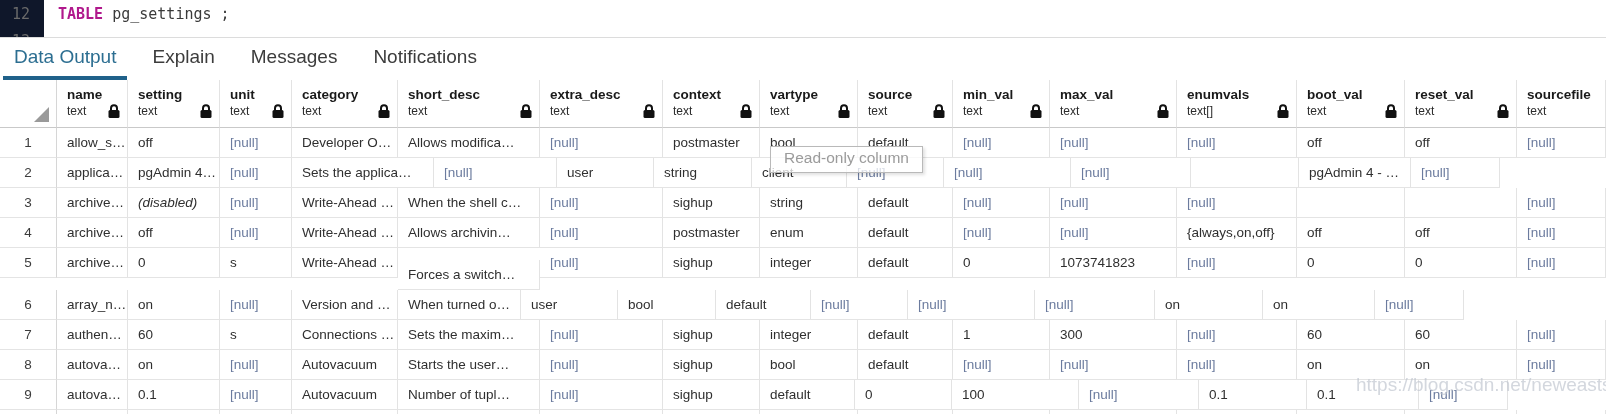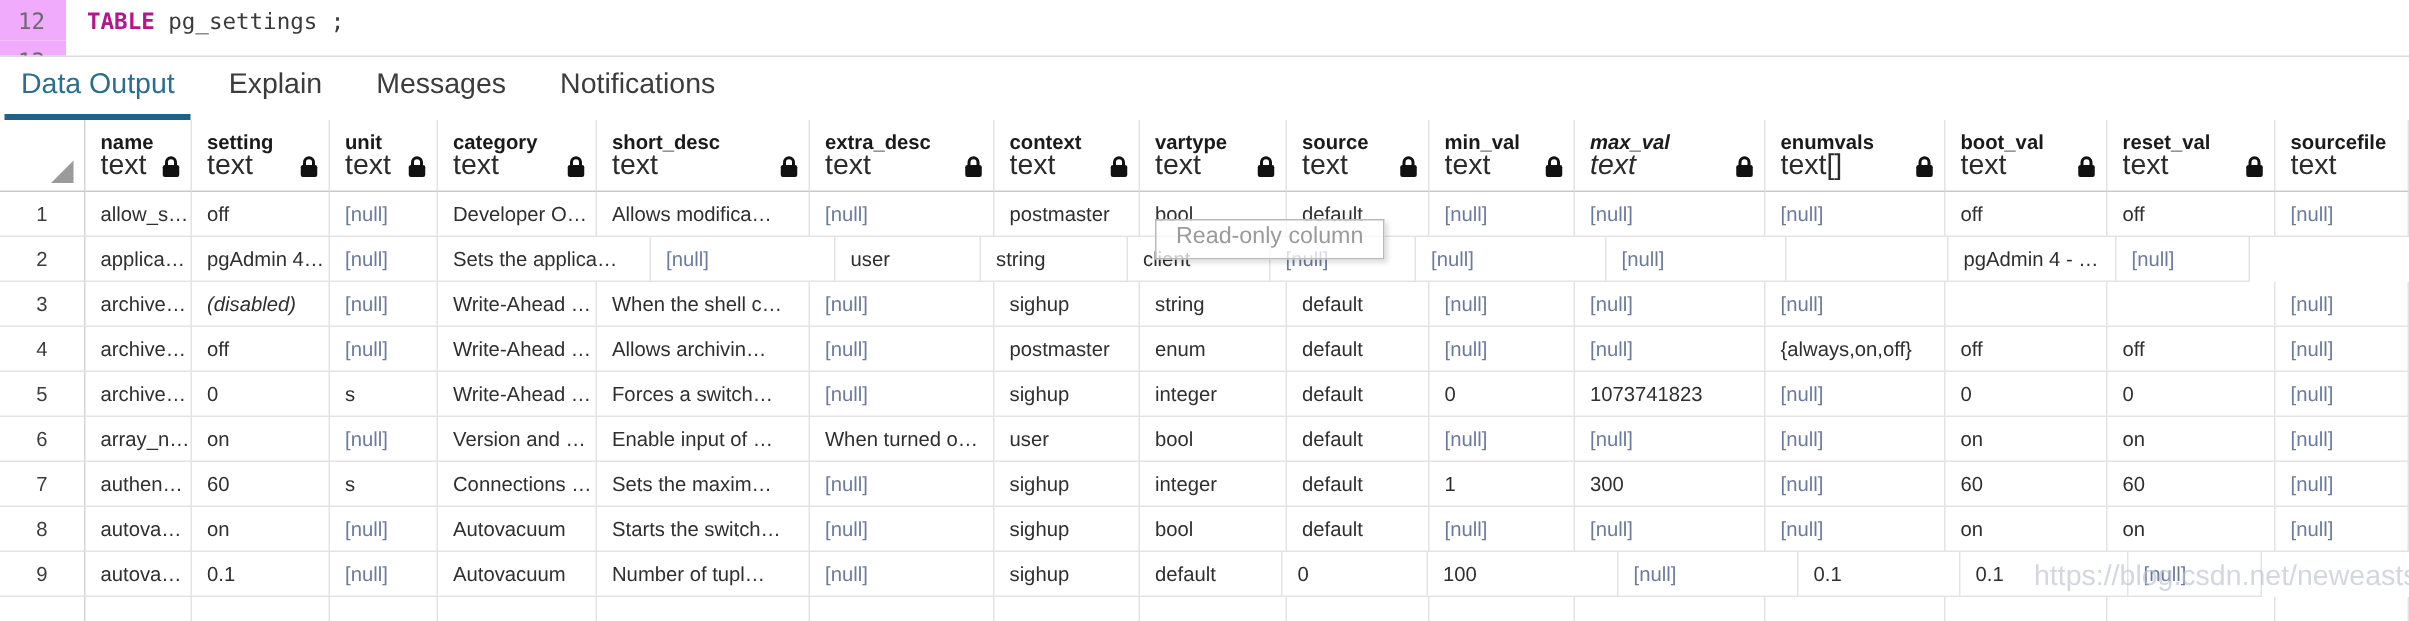--- a/index.html
+++ b/index.html
@@ -5,40 +5,40 @@
   * { margin:0; padding:0; box-sizing:border-box; }
   html,body { width:1606px; height:414px; overflow:hidden; background:#fff;
               font-family:"Liberation Sans", sans-serif; }
   .app { position:relative; width:1606px; height:414px; }
 
   
   .editor { height:38px; border-bottom:1px solid #dcdcdc; overflow:hidden;
             font-family:"DejaVu Sans Mono", monospace; font-size:15px; background:#fff; }
   .ed-line { display:flex; height:27px; align-items:center; }
   .gutter { width:44px; flex:0 0 44px; text-align:center; padding-right:14px;
-            color:#6a6a6a; background:#f0abfc; height:100%; display:flex;
+            color:#6a6a6a; background:#0f172a; height:100%; display:flex;
             align-items:center; justify-content:flex-end; }
   .code { padding-left:14px; color:#3a3a3a; white-space:pre; }
   .kw { color:#b0188c; font-weight:bold; }
 
   
   .tabbar { height:42px; display:flex; align-items:stretch; background:#fff; padding-left:3px; }
   .tab { display:flex; align-items:center; padding:0 11px; margin-right:14px;
          font-size:19px; color:#3c3c3c; cursor:pointer; border-bottom:4px solid transparent; }
   .tab.active { color:#2c6e91; border-bottom-color:#1f618a; }
 
   
   .grid { position:relative; background:#fff; }
   .grow { display:flex; }
   .gcell { flex:0 0 auto; border-right:1px solid #e3e3e3; border-bottom:1px solid #e4e4e4;
            overflow:hidden; white-space:nowrap; }
   .hrow .gcell { border-bottom:1px solid #c9c9c9; }
   .hcell { height:48px; padding:6px 4px 4px 10px; position:relative; cursor:pointer; }
   .hname { font-size:13.5px; font-weight:bold; color:#1a1a1a; line-height:17px; }
-  .htype { font-size:19px; color:#2b2b2b; line-height:16px; }
+  .htype { font-size:12px; color:#2b2b2b; line-height:16px; }
   .lock { position:absolute; right:7px; bottom:9px; width:12px; height:14px; }
   .corner { width:57px; flex:0 0 57px; position:relative; border-right:1px solid #d6d6d6;
             border-bottom:1px solid #c9c9c9; cursor:pointer; }
   .corner .tri { position:absolute; left:34px; bottom:5px; width:0; height:0;
                  border-bottom:15px solid #9a9a9a; border-left:15px solid transparent; }
   .rownum { width:57px; flex:0 0 57px; height:30px; display:flex; align-items:center;
             justify-content:center; font-size:13.5px; color:#3c3c3c;
             border-right:1px solid #d6d6d6; border-bottom:1px solid #e4e4e4; cursor:pointer; }
   .dcell { height:30px; line-height:29px; padding-left:10px; font-size:13.5px;
            color:#2f2f2f; cursor:cell; }
@@ -156,21 +156,21 @@
           </svg>
         </div>
         <div class="gcell hcell" style="width: 97px;">
           <div class="hname">min_val</div>
           <div class="htype">text</div>
           <svg class="lock" viewBox="0 0 12 14" xmlns="http://www.w3.org/2000/svg">
             <rect x="0.5" y="6" width="11" height="8" rx="1.5" fill="#111"></rect>
             <path d="M3 7 V4.2 a3 3 0 0 1 6 0 V7" fill="none" stroke="#111" stroke-width="2"></path>
           </svg>
         </div>
-        <div class="gcell hcell" style="width: 127px; font-style: italic;">
+        <div class="gcell hcell" style="width: 127px;">
           <div class="hname">max_val</div>
           <div class="htype">text</div>
           <svg class="lock" viewBox="0 0 12 14" xmlns="http://www.w3.org/2000/svg">
             <rect x="0.5" y="6" width="11" height="8" rx="1.5" fill="#111"></rect>
             <path d="M3 7 V4.2 a3 3 0 0 1 6 0 V7" fill="none" stroke="#111" stroke-width="2"></path>
           </svg>
         </div>
         <div class="gcell hcell" style="width: 120px;">
           <div class="hname">enumvals</div>
           <div class="htype">text[]</div>
@@ -270,39 +270,38 @@
         <div class="gcell dcell" style="width: 108px;">off</div>
         <div class="gcell dcell" style="width: 112px;">off</div>
         <div class="gcell dcell null" style="width: 89px;">[null]</div>
       </div>
       <div class="grow">
         <div class="rownum">5</div>
         <div class="gcell dcell" style="width: 71px;">archive…</div>
         <div class="gcell dcell" style="width: 92px;">0</div>
         <div class="gcell dcell" style="width: 72px;">s</div>
         <div class="gcell dcell" style="width: 106px;">Write-Ahead …</div>
-        <div class="gcell dcell" style="width: 142px;">Forces a switch…</div>
+        <div class="gcell dcell" style="width: 142px; margin-top: 12px;">Forces a switch…</div>
         <div class="gcell dcell null" style="width: 123px;">[null]</div>
         <div class="gcell dcell" style="width: 97px;">sighup</div>
         <div class="gcell dcell" style="width: 98px;">integer</div>
         <div class="gcell dcell" style="width: 95px;">default</div>
         <div class="gcell dcell" style="width: 97px;">0</div>
         <div class="gcell dcell" style="width: 127px;">1073741823</div>
         <div class="gcell dcell null" style="width: 120px;">[null]</div>
         <div class="gcell dcell" style="width: 108px;">0</div>
         <div class="gcell dcell" style="width: 112px;">0</div>
         <div class="gcell dcell null" style="width: 89px;">[null]</div>
       </div>
       <div class="grow">
         <div class="rownum">6</div>
         <div class="gcell dcell" style="width: 71px;">array_n…</div>
         <div class="gcell dcell" style="width: 92px;">on</div>
         <div class="gcell dcell null" style="width: 72px;">[null]</div>
         <div class="gcell dcell" style="width: 106px;">Version and …</div>
-        <div class="gcell dcell" style="width: 142px;">Enable input of …</div>
         <div class="gcell dcell" style="width: 123px;">When turned o…</div>
         <div class="gcell dcell" style="width: 97px;">user</div>
         <div class="gcell dcell" style="width: 98px;">bool</div>
         <div class="gcell dcell" style="width: 95px;">default</div>
         <div class="gcell dcell null" style="width: 97px;">[null]</div>
         <div class="gcell dcell null" style="width: 127px;">[null]</div>
         <div class="gcell dcell null" style="width: 120px;">[null]</div>
         <div class="gcell dcell" style="width: 108px;">on</div>
         <div class="gcell dcell" style="width: 112px;">on</div>
         <div class="gcell dcell null" style="width: 89px;">[null]</div>
@@ -324,21 +323,21 @@
         <div class="gcell dcell" style="width: 108px;">60</div>
         <div class="gcell dcell" style="width: 112px;">60</div>
         <div class="gcell dcell null" style="width: 89px;">[null]</div>
       </div>
       <div class="grow">
         <div class="rownum">8</div>
         <div class="gcell dcell" style="width: 71px;">autova…</div>
         <div class="gcell dcell" style="width: 92px;">on</div>
         <div class="gcell dcell null" style="width: 72px;">[null]</div>
         <div class="gcell dcell" style="width: 106px;">Autovacuum</div>
-        <div class="gcell dcell" style="width: 142px;">Starts the switch…</div>
+        <div class="gcell dcell" style="width: 142px;">Starts the user…</div>
         <div class="gcell dcell null" style="width: 123px;">[null]</div>
         <div class="gcell dcell" style="width: 97px;">sighup</div>
         <div class="gcell dcell" style="width: 98px;">bool</div>
         <div class="gcell dcell" style="width: 95px;">default</div>
         <div class="gcell dcell null" style="width: 97px;">[null]</div>
         <div class="gcell dcell null" style="width: 127px;">[null]</div>
         <div class="gcell dcell null" style="width: 120px;">[null]</div>
         <div class="gcell dcell" style="width: 108px;">on</div>
         <div class="gcell dcell" style="width: 112px;">on</div>
         <div class="gcell dcell null" style="width: 89px;">[null]</div>

